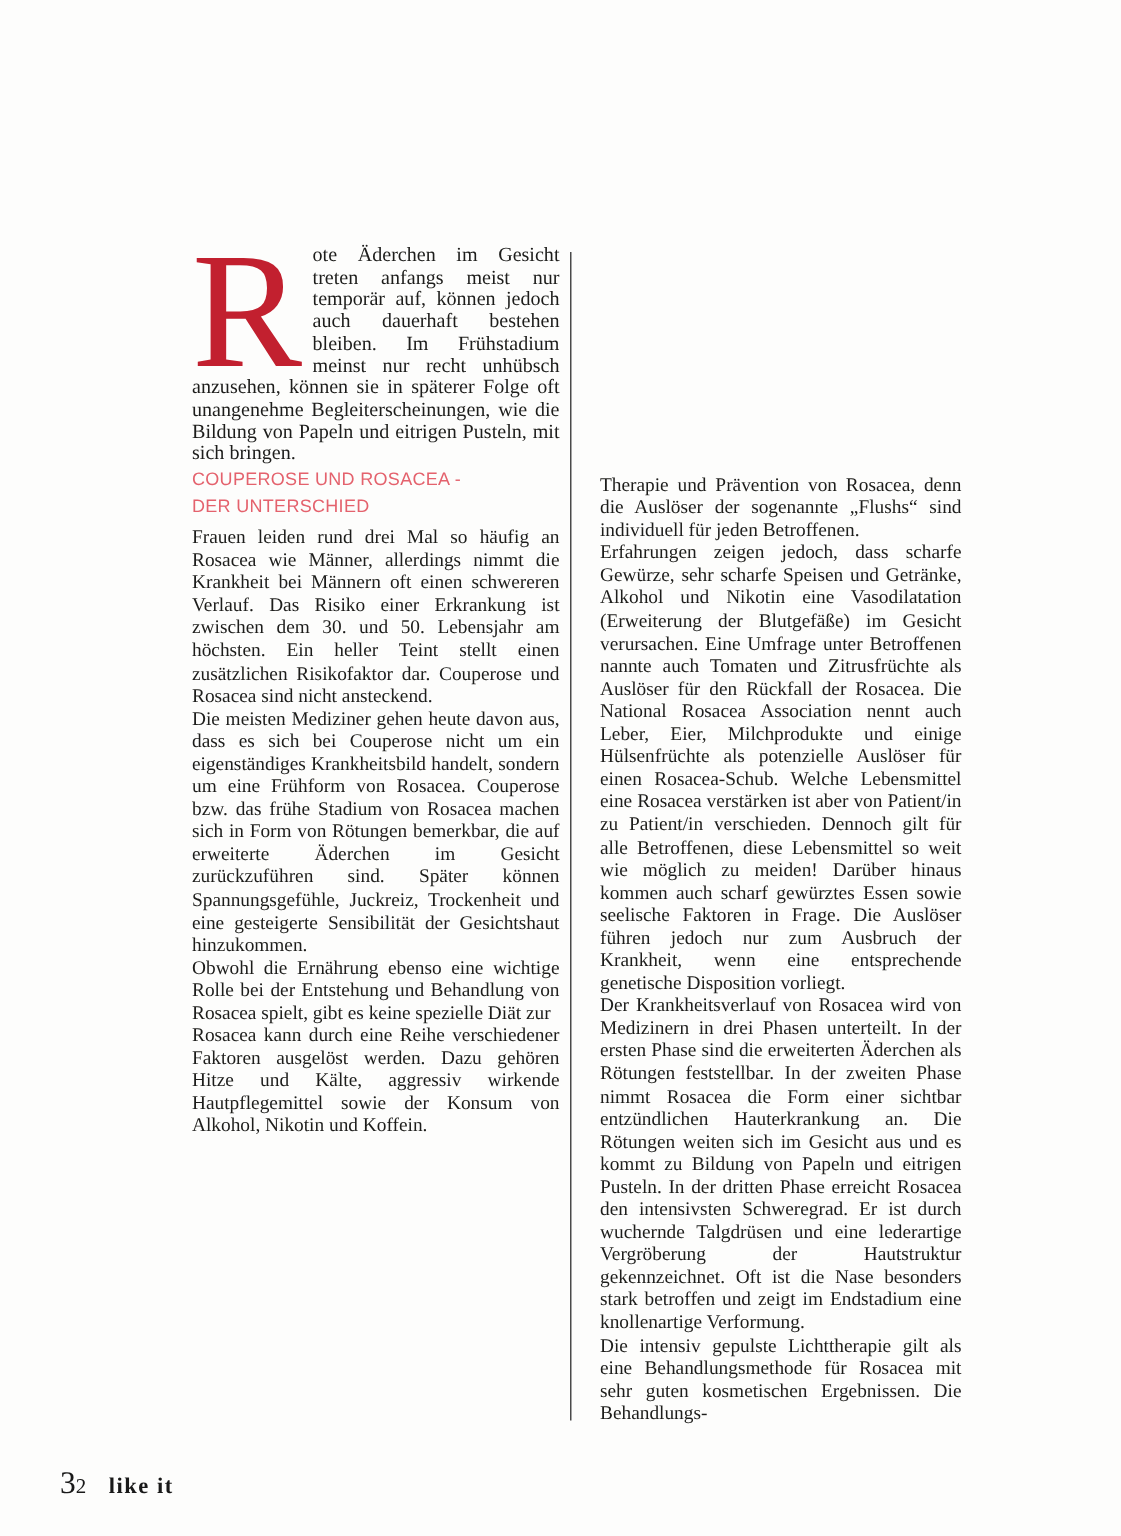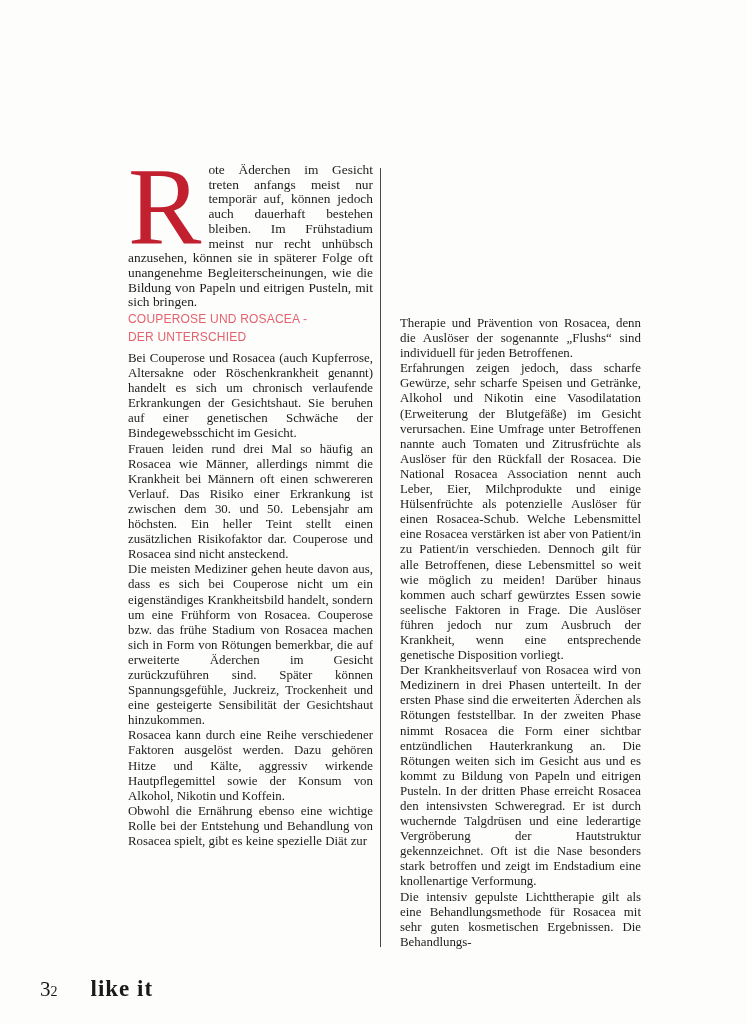--- a/index.html
+++ b/index.html
@@ -61,46 +61,45 @@
   
   .footer{
     position:absolute;left:40px;top:976px;
     display:flex;align-items:baseline;
     color:var(--logo_black);
   }
   .pagenum{font-family:"Liberation Serif",serif;}
   .pagenum .d1{font-size:21px;}
   .pagenum .d2{font-size:14px;}
   .logo{
-    margin-left:33px;
+    margin-left:15px;
     font-family:"Liberation Serif",serif;
     font-weight:700;
-    font-size:23px;
+    font-size:15px;
     letter-spacing:1px;
   }
 </style>
 </head>
 <body>
 
 <div class="page">
 
   <div class="intro">
     <span class="dropcap">R</span><span>ote Äderchen im Gesicht treten anfangs meist nur temporär auf, können jedoch auch dauerhaft bestehen bleiben. Im Frühstadium meinst nur recht unhübsch anzusehen, können sie in späterer Folge oft unangenehme Begleiterscheinungen, wie die Bildung von Papeln und eitrigen Pusteln, mit sich bringen.</span>
   </div>
 
   <div class="divider"></div>
 
   <div class="col col-left">
     <h2>COUPEROSE UND ROSACEA -
 DER UNTERSCHIED</h2>
-    <p>Bei Couperose und Rosacea (auch Kupferrose, Altersakne oder Röschenkrankheit genannt) handelt es sich um chronisch verlaufende Erkrankungen der Gesichtshaut. Sie beruhen auf einer genetischen Schwäche der Bindegewebsschicht im Gesicht.</p>
     <p>Frauen leiden rund drei Mal so häufig an Rosacea wie Männer, allerdings nimmt die Krankheit bei Männern oft einen schwereren Verlauf. Das Risiko einer Erkrankung ist zwischen dem 30. und 50. Lebensjahr am höchsten. Ein heller Teint stellt einen zusätzlichen Risikofaktor dar. Couperose und Rosacea sind nicht ansteckend.</p>
     <p>Die meisten Mediziner gehen heute davon aus, dass es sich bei Couperose nicht um ein eigenständiges Krankheitsbild handelt, sondern um eine Frühform von Rosacea. Couperose bzw. das frühe Stadium von Rosacea machen sich in Form von Rötungen bemerkbar, die auf erweiterte Äderchen im Gesicht zurückzuführen sind. Später können Spannungsgefühle, Juckreiz, Trockenheit und eine gesteigerte Sensibilität der Gesichtshaut hinzukommen.</p>
+    <p>Obwohl die Ernährung ebenso eine wichtige Rolle bei der Entstehung und Behandlung von Rosacea spielt, gibt es keine spezielle Diät zur</p>
     <p>Rosacea kann durch eine Reihe verschiedener Faktoren ausgelöst werden. Dazu gehören Hitze und Kälte, aggressiv wirkende Hautpflegemittel sowie der Konsum von Alkohol, Nikotin und Koffein.</p>
-    <p>Obwohl die Ernährung ebenso eine wichtige Rolle bei der Entstehung und Behandlung von Rosacea spielt, gibt es keine spezielle Diät zur</p>
   </div>
 
   <div class="col col-right">
     <p>Therapie und Prävention von Rosacea, denn die Auslöser der sogenannte „Flushs“ sind individuell für jeden Betroffenen.</p>
     <p>Erfahrungen zeigen jedoch, dass scharfe Gewürze, sehr scharfe Speisen und Getränke, Alkohol und Nikotin eine Vasodilatation (Erweiterung der Blutgefäße) im Gesicht verursachen. Eine Umfrage unter Betroffenen nannte auch Tomaten und Zitrusfrüchte als Auslöser für den Rückfall der Rosacea. Die National Rosacea Association nennt auch Leber, Eier, Milchprodukte und einige Hülsenfrüchte als potenzielle Auslöser für einen Rosacea-Schub. Welche Lebensmittel eine Rosacea verstärken ist aber von Patient/in zu Patient/in verschieden. Dennoch gilt für alle Betroffenen, diese Lebensmittel so weit wie möglich zu meiden! Darüber hinaus kommen auch scharf gewürztes Essen sowie seelische Faktoren in Frage. Die Auslöser führen jedoch nur zum Ausbruch der Krankheit, wenn eine entsprechende genetische Disposition vorliegt.</p>
     <p>Der Krankheitsverlauf von Rosacea wird von Medizinern in drei Phasen unterteilt. In der ersten Phase sind die erweiterten Äderchen als Rötungen feststellbar. In der zweiten Phase nimmt Rosacea die Form einer sichtbar entzündlichen Hauterkrankung an. Die Rötungen weiten sich im Gesicht aus und es kommt zu Bildung von Papeln und eitrigen Pusteln. In der dritten Phase erreicht Rosacea den intensivsten Schweregrad. Er ist durch wuchernde Talgdrüsen und eine lederartige Vergröberung der Hautstruktur gekennzeichnet. Oft ist die Nase besonders stark betroffen und zeigt im Endstadium eine knollenartige Verformung.</p>
     <p>Die intensiv gepulste Lichttherapie gilt als eine Behandlungsmethode für Rosacea mit sehr guten kosmetischen Ergebnissen. Die Behandlungs-</p>
   </div>
 
   <div class="footer">

